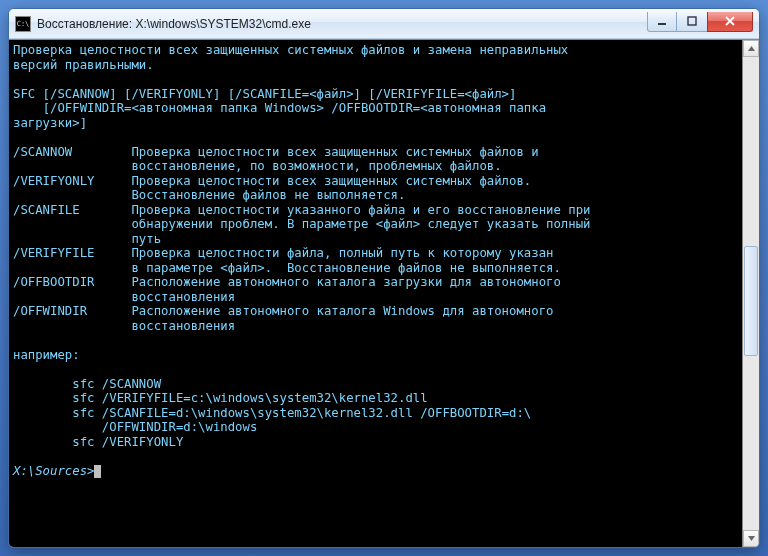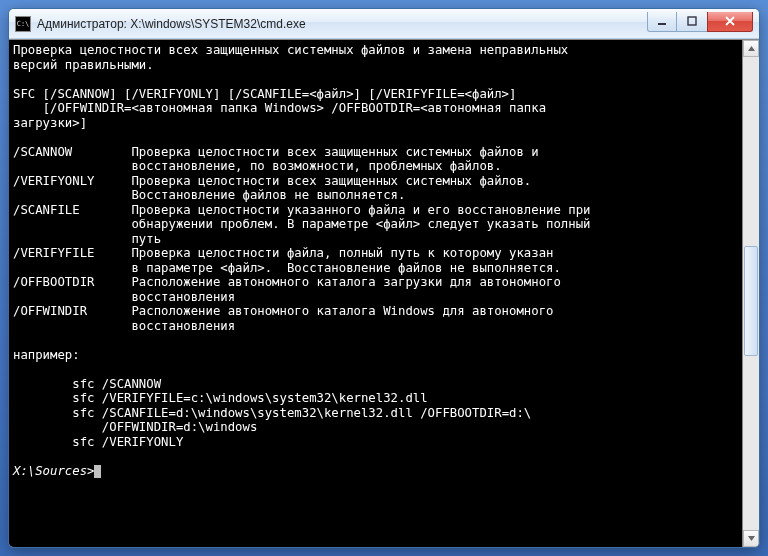--- a/index.html
+++ b/index.html
@@ -81,21 +81,21 @@
   .client {
     flex: 1;
     display: flex;
     background: #000;
     border-top: 1px solid #888;
     position: relative;
   }
   .console {
     flex: 1;
     background: #000;
-    color: #ffffff;
+    color: #7dd3fc;
     font-family: Consolas, "Lucida Console", monospace;
     font-size: 12.3px;
     line-height: 1.18;
     padding: 3px 4px;
     white-space: pre-wrap;
     overflow: hidden;
   }
   .scrollbar {
     width: 17px;
     background: #efefef;
@@ -136,21 +136,21 @@
     vertical-align: text-bottom;
   }
 </style>
 </head>
 <body>
 
 <div class="window">
 
   <div class="titlebar">
     <div class="app-icon">C:\</div>
-    <div class="title-text">Администратор: X:\windows\SYSTEM32\cmd.exe</div>
+    <div class="title-text">Восстановление: X:\windows\SYSTEM32\cmd.exe</div>
     <div class="controls">
       <div class="ctrl min">
         <svg width="10" height="10">
             <rect x="1" y="7" width="8" height="2" fill="#334"></rect>
           </svg>
       </div>
       <div class="ctrl max">
         <svg width="10" height="10">
             <rect x="1" y="1" width="8" height="8" fill="none" stroke="#334" stroke-width="1.4"></rect>
           </svg>

